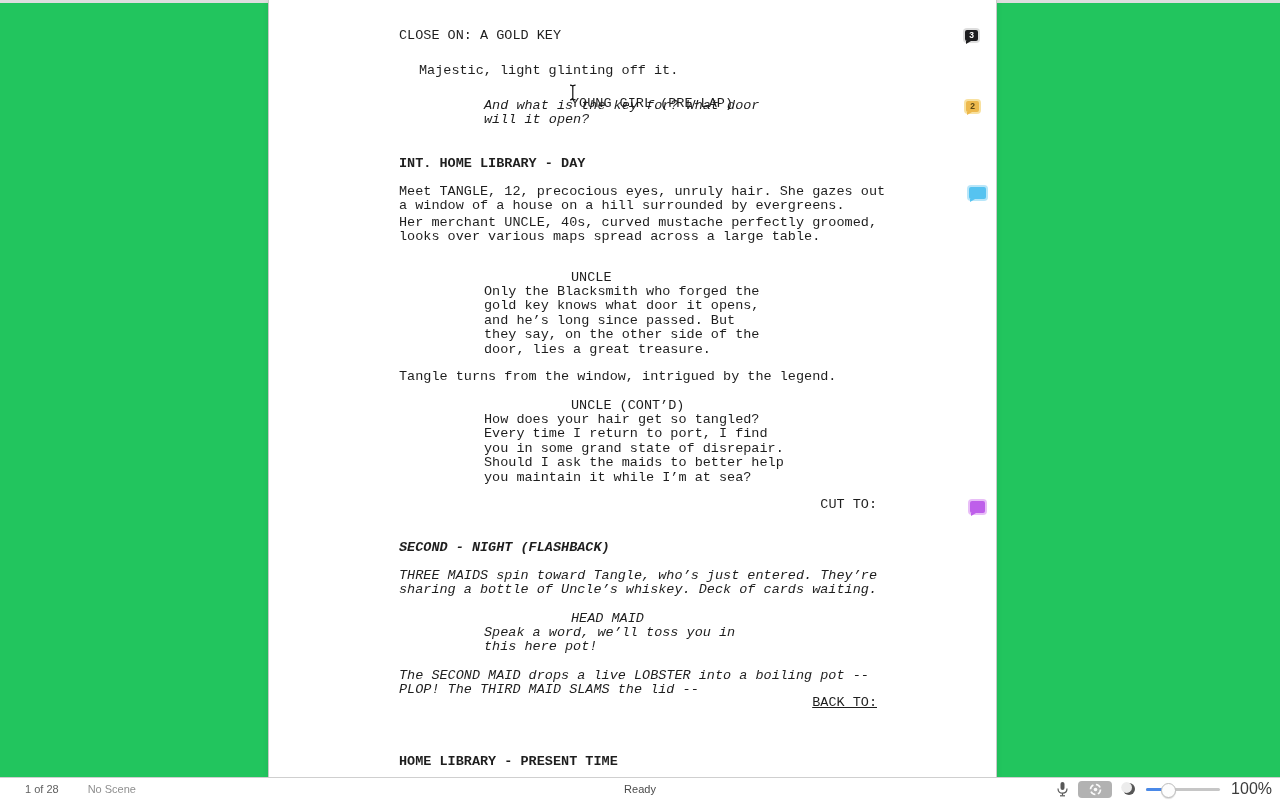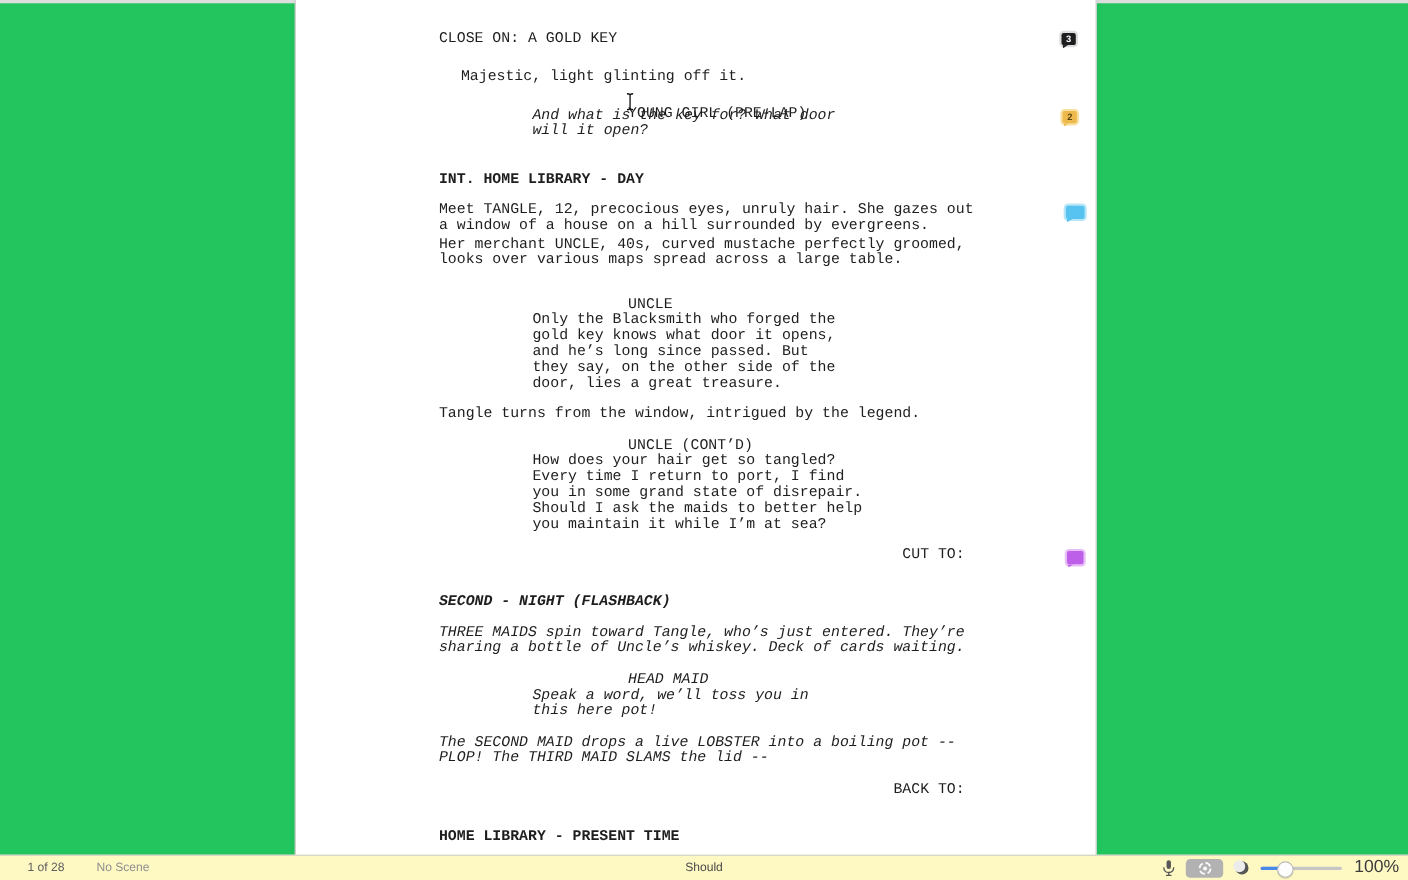--- a/index.html
+++ b/index.html
@@ -13,21 +13,21 @@
   .shot,.action{left:130px;}
   .scene{left:130px;font-weight:bold;}
   .character{left:302px;}
   .dialogue{left:215px;}
   .transition{left:130px;width:478px;text-align:right;}
   .italic{font-style:italic;}
   .flag{position:absolute;border-radius:2px;font-family:"Liberation Sans",sans-serif;
     font-size:8.5px;font-weight:bold;text-align:center;line-height:11px;}
   .flag::after{content:"";position:absolute;left:1px;bottom:-3px;width:5px;height:3px;
     background:inherit;clip-path:polygon(0 0,100% 0,0 100%);}
-  .statusbar{position:absolute;left:0;right:0;bottom:0;height:22px;background:#fef9c3;
+  .statusbar{position:absolute;left:0;right:0;bottom:0;height:22px;background:#ffffff;
     border-top:1px solid #cfcfcf;font-size:11px;color:#666;}
   .sb-left{position:absolute;left:0;top:0;height:22px;display:flex;align-items:center;}
   .sb-page{margin-left:25px;color:#5f5f5f;}
   .sb-scene{margin-left:29px;color:#8f8f8f;}
   .sb-center{position:absolute;left:0;right:0;top:0;height:22px;display:flex;
     align-items:center;justify-content:center;color:#4a4a4a;}
   .sb-right{position:absolute;right:8px;top:0;height:22px;display:flex;align-items:center;gap:9px;}
   .focus-btn{width:34px;height:17px;background:#b2b2b2;border-radius:4px;display:flex;
     align-items:center;justify-content:center;}
   .slider{position:relative;width:74px;height:14px;}
@@ -71,42 +71,42 @@
 you maintain it while I’m at sea?</div>
         <div class="block transition" style="top: 498px;">CUT TO:</div>
         <div class="block scene italic" style="top: 541px;">SECOND - NIGHT (FLASHBACK)</div>
         <div class="block action italic" style="top: 569px;">THREE MAIDS spin toward Tangle, who’s just entered. They’re
 sharing a bottle of Uncle’s whiskey. Deck of cards waiting.</div>
         <div class="block character italic" style="top: 612px;">HEAD MAID</div>
         <div class="block dialogue italic" style="top: 626px;">Speak a word, we’ll toss you in
 this here pot!</div>
         <div class="block action italic" style="top: 669px;">The SECOND MAID drops a live LOBSTER into a boiling pot --
 PLOP! The THIRD MAID SLAMS the lid --</div>
-        <div class="block transition" style="top: 712px;">BACK TO:</div>
+        <div class="block transition" style="top: 696px; text-decoration: underline;">BACK TO:</div>
         <div class="block scene" style="top: 755px;">HOME LIBRARY - PRESENT TIME</div>
       </div>
 
     <div class="flag" style="top: 30px; left: 696px; width: 13px; height: 11px; line-height: 11px; background: rgb(29, 29, 31); color: rgb(255, 255, 255); box-shadow: rgba(120, 120, 120, 0.25) 0px 0px 0px 2px;">3</div>
     <div class="flag" style="top: 101px; left: 697px; width: 13px; height: 11px; line-height: 11px; background: rgb(237, 185, 77); color: rgb(91, 70, 19); box-shadow: rgba(247, 222, 150, 0.9) 0px 0px 0px 2px;">2</div>
     <div class="flag" style="top: 187px; left: 700px; width: 17px; height: 12px; line-height: 12px; background: rgb(86, 195, 240); color: rgb(255, 255, 255); box-shadow: rgba(166, 224, 247, 0.8) 0px 0px 0px 2px;"></div>
     <div class="flag" style="top: 501px; left: 701px; width: 15px; height: 12px; line-height: 12px; background: rgb(190, 95, 234); color: rgb(255, 255, 255); box-shadow: rgba(226, 174, 245, 0.8) 0px 0px 0px 2px;"></div>
 
     <svg class="ibeam" width="10" height="17" viewBox="0 0 10 17">
       <path d="M2 1.2 C3.6 1.2 4.8 2 4.8 2 C4.8 2 6 1.2 7.6 1.2 M4.8 2 L4.8 15 M2 15.8 C3.6 15.8 4.8 15 4.8 15 C4.8 15 6 15.8 7.6 15.8" stroke="#111" stroke-width="1.2" fill="none"></path>
     </svg>
   </div>
 </div>
 
 <div class="statusbar">
   <div class="sb-left">
     <span class="sb-page">1 of 28</span>
     <span class="sb-scene">No Scene</span>
   </div>
   <div class="sb-center">
-    <span>Should</span>
+    <span>Ready</span>
   </div>
   <div class="sb-right">
     <svg width="13" height="16" viewBox="0 0 13 16">
       <rect x="4.5" y="1" width="4" height="8" rx="2" fill="#585858"></rect>
       <path d="M2 7.5 C2 11 4 12.2 6.5 12.2 C9 12.2 11 11 11 7.5" stroke="#585858" stroke-width="1.2" fill="none"></path>
       <line x1="6.5" y1="12.2" x2="6.5" y2="14.5" stroke="#585858" stroke-width="1.2"></line>
       <line x1="4" y1="14.8" x2="9" y2="14.8" stroke="#585858" stroke-width="1.2"></line>
     </svg>
     <span class="focus-btn">
       <svg width="15" height="15" viewBox="0 0 15 15">

